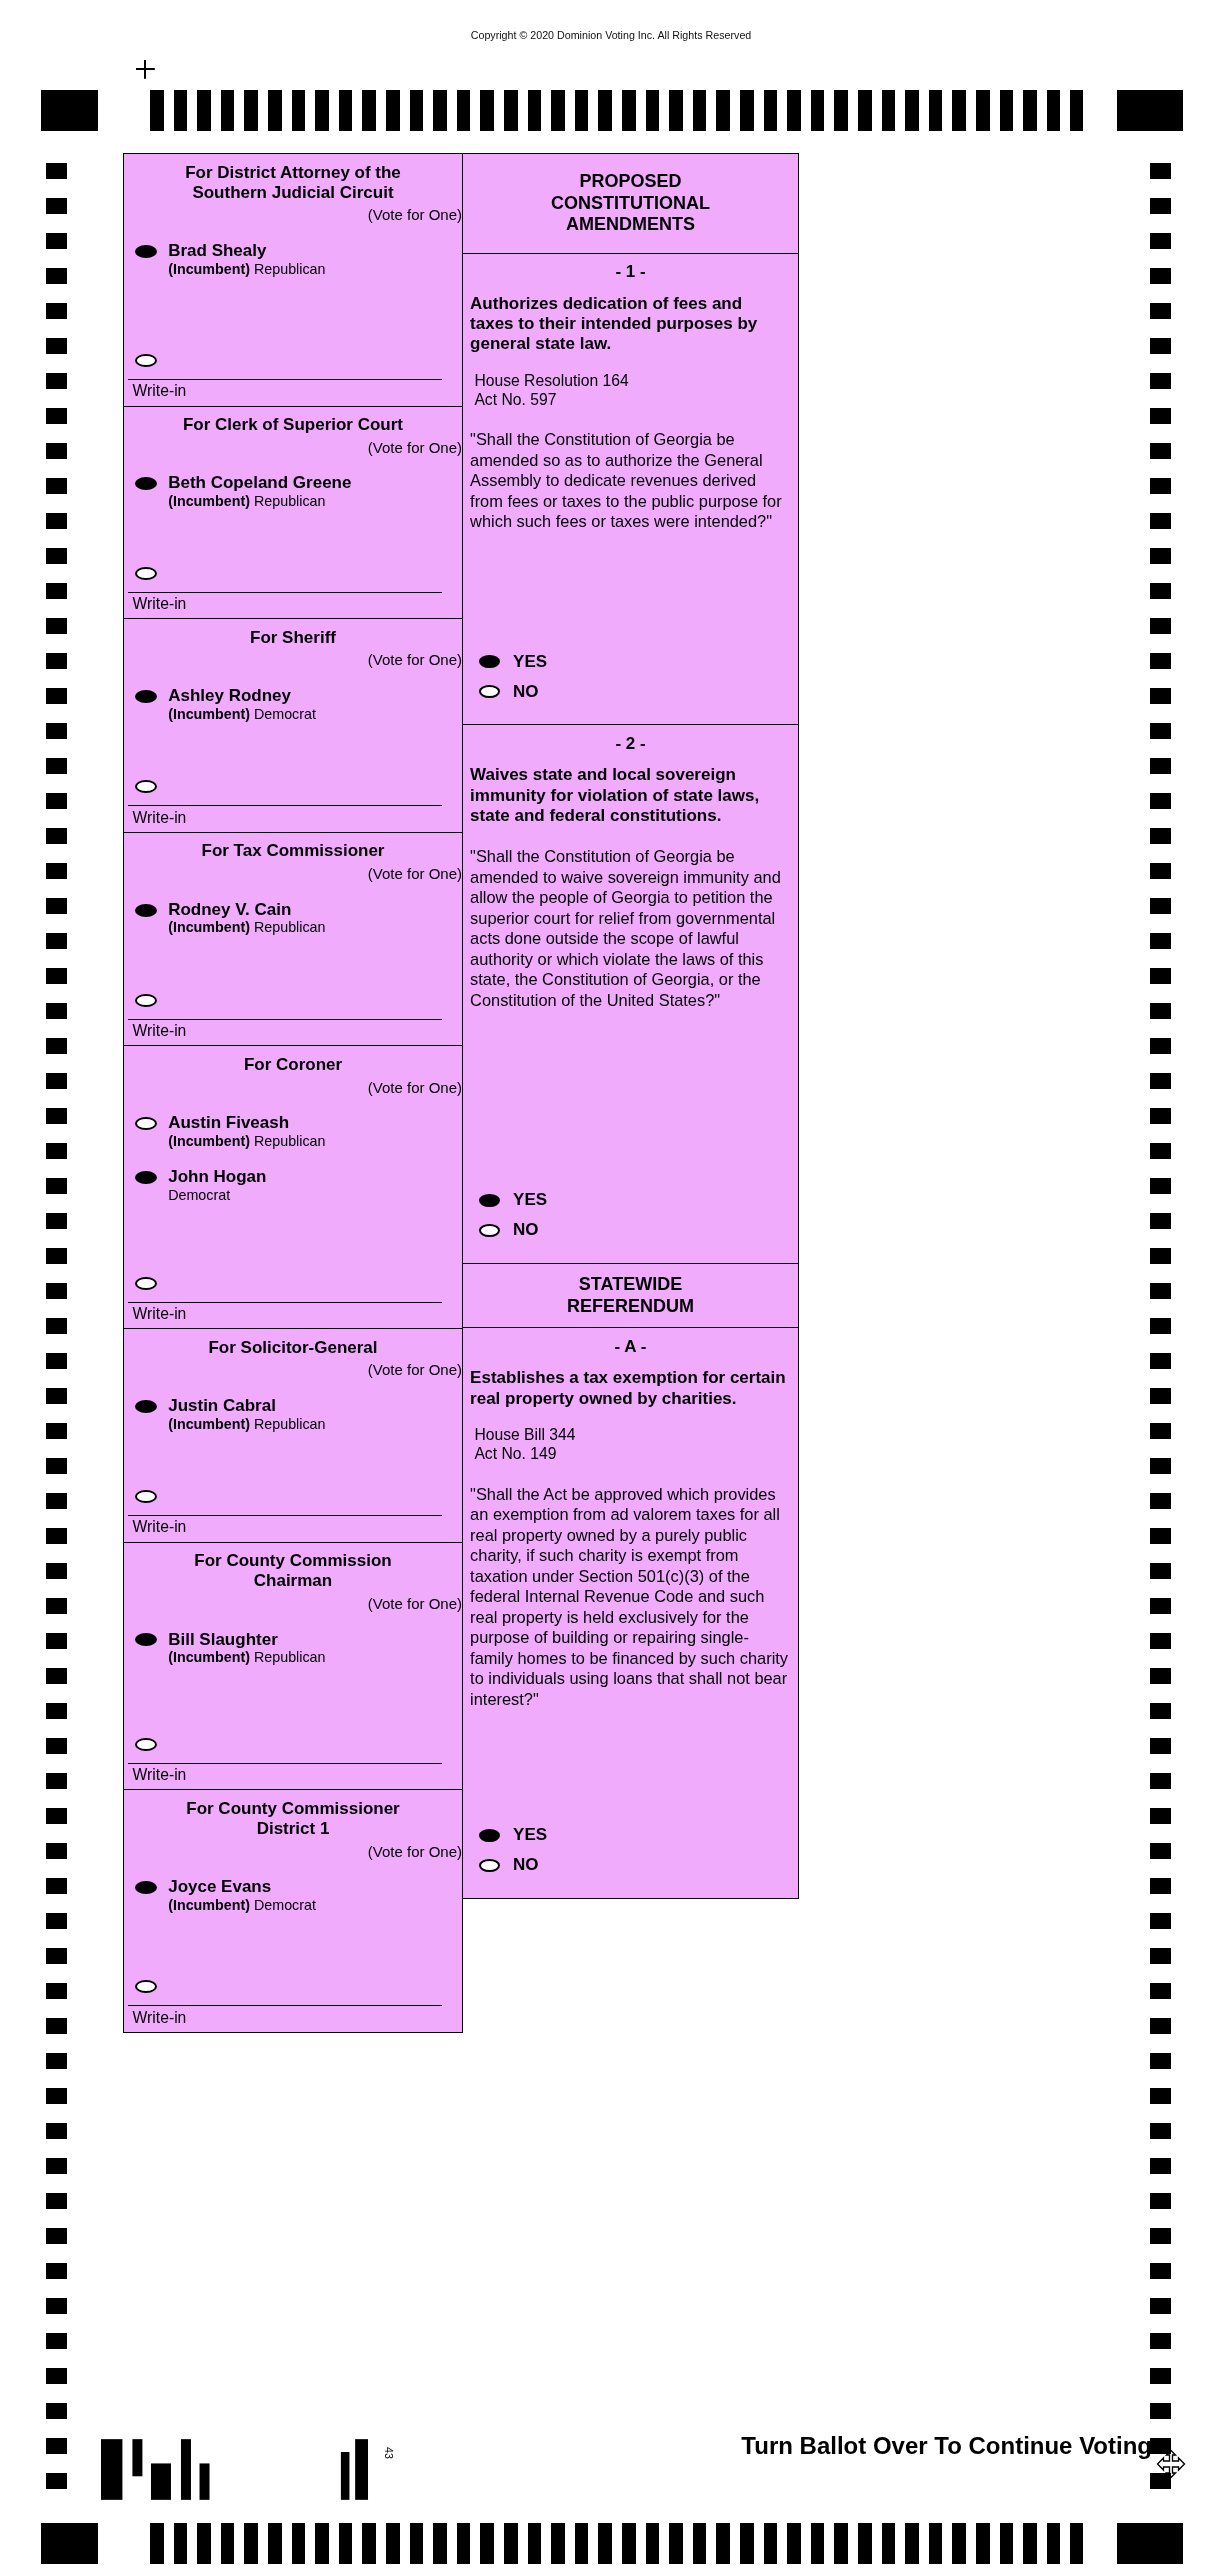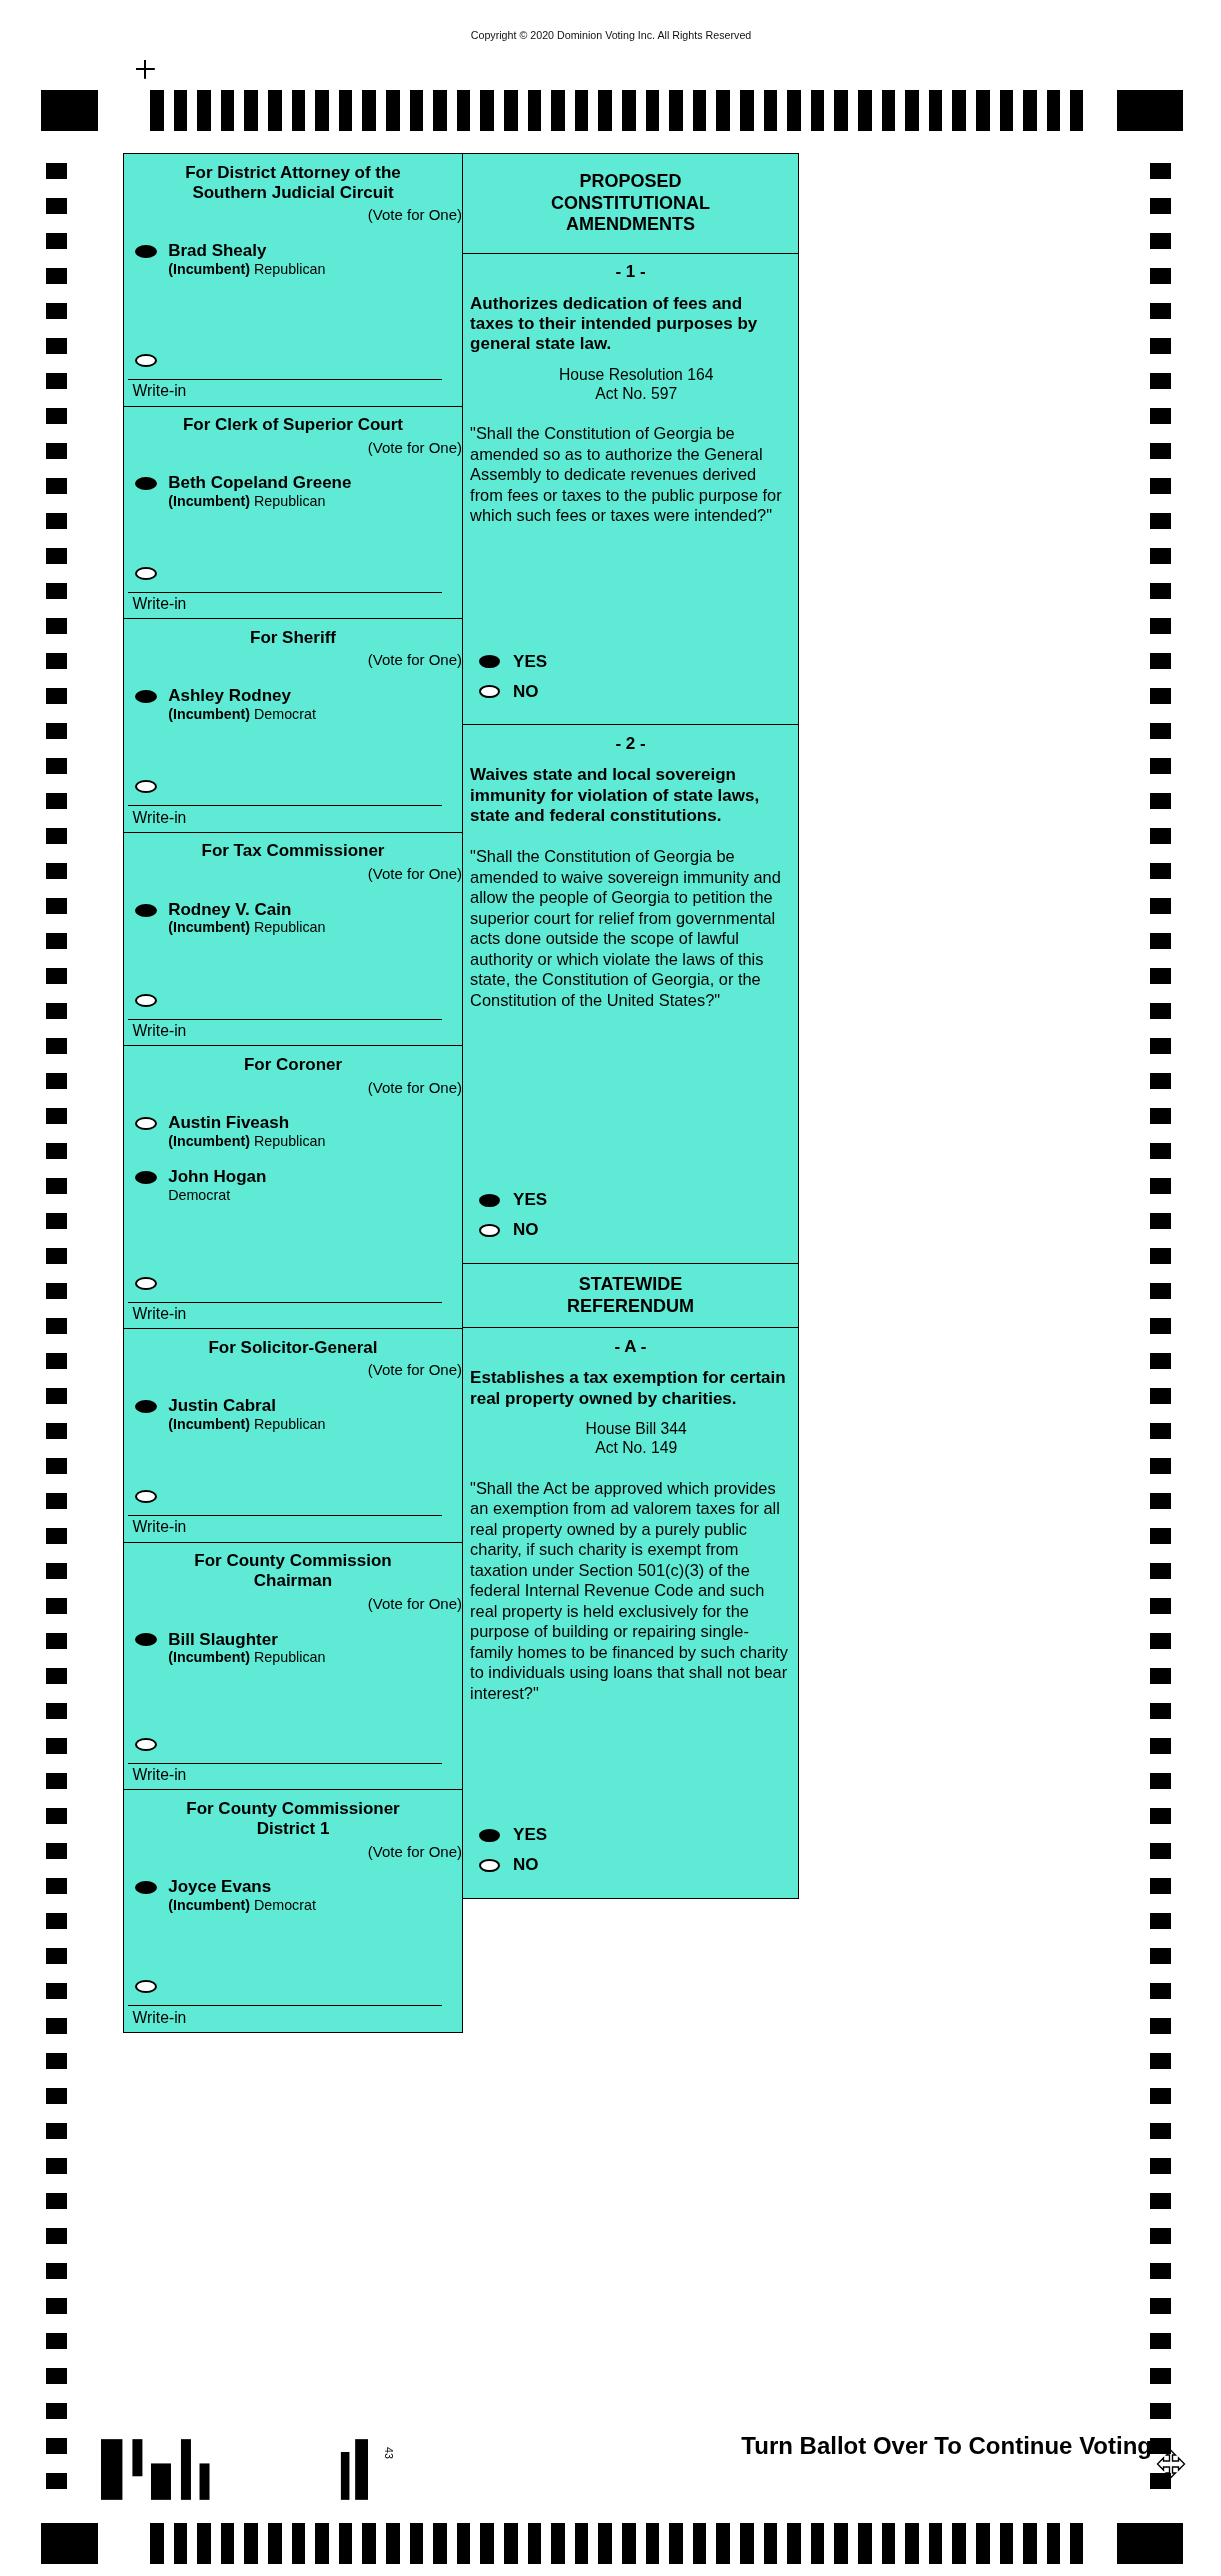--- a/index.html
+++ b/index.html
@@ -13,21 +13,21 @@
       linear-gradient(#000,#000) center/2.1px 100% no-repeat; }
   .anchor { position:absolute; background:#000; }
   .timing-row { position:absolute; height:41px; background:repeating-linear-gradient(90deg,#000 0 13.6px,transparent 13.6px 23.6px); }
   .timing-col { position:absolute; width:21.4px; background:repeating-linear-gradient(180deg,#000 0 16.4px,transparent 16.4px 35px); }
 
   
   .col { position:absolute; top:153px; }
   .col-left  { left:123px; width:340px; }
   .col-right { left:462px; width:337px; }
 
-  .box { border:1.4px solid #000; box-sizing:border-box; background:#5eead4; display:flex; flex-direction:column; }
+  .box { border:1.4px solid #000; box-sizing:border-box; background:#f0abfc; display:flex; flex-direction:column; }
   .box + .box { margin-top:-1.4px; }
 
   
   .c-title { font-weight:bold; font-size:17px; line-height:1.18; text-align:center; margin:8.6px 5.7px 0 5.7px; white-space:pre-line; }
   .c-vote  { font-size:15px; text-align:right; margin-top:3.6px; }
   .cand { display:flex; align-items:flex-start; margin:18.6px 7.1px 0 11.4px; }
   .bubble { display:inline-block; width:21.4px; height:13px; border:2.1px solid #000; border-radius:50%; background:#fff; flex:none; box-sizing:border-box; }
   .bubble.filled { background:#000; }
   .cand .bubble { margin-top:2.9px; margin-right:11.4px; }
   .cname { font-weight:bold; font-size:17px; line-height:1.1; display:block; }
@@ -35,21 +35,21 @@
   .cparty b { font-size:14.3px; }
   .wbubble-row { margin-top:auto; padding:0 0 0 11.4px; }
   .wline { border-top:1.4px solid #000; margin:10px 20px 0 4.3px; }
   .wlabel { font-weight:normal; font-size:15.7px; margin:2.1px 0 5.7px 8.6px; }
 
   
   .rhead { font-weight:bold; font-size:18px; line-height:1.2; text-align:center; white-space:pre-line; justify-content:center; align-items:center; display:flex; padding:8.6px 4.3px; }
   .mnum { font-weight:bold; font-size:17px; text-align:center; margin-top:8.6px; }
   .msum { font-weight:bold; font-size:17px; line-height:1.2; margin:11.4px 10px 0 7.1px; }
   .mref { font-size:15.7px; line-height:1.2; margin-left:11.4px; }
-  .mref-block { margin-top:11px;text-align:center; }
+  .mref-block { margin-top:17px; }
   .mq { font-size:16.4px; line-height:1.25; margin:20px 8.6px 0 7.1px; }
   .ynblock { margin-top:auto; margin-bottom:13px; }
   .ynrow { display:flex; align-items:center; margin:0 0 10px 15.7px; }
   .ynrow .bubble { margin-right:13px; }
   .ynlabel { font-weight:bold; font-size:17px; }
 
   
   .turnover { position:absolute; top:2432px; right:70px; font-weight:bold; font-size:24px;margin-left:43px; }
   .compass { position:absolute; left:1156px; top:2449px; }
   .stub { position:absolute; left:395px; top:2447px; font-size:10.7px; transform:rotate(90deg); transform-origin:left top; }

